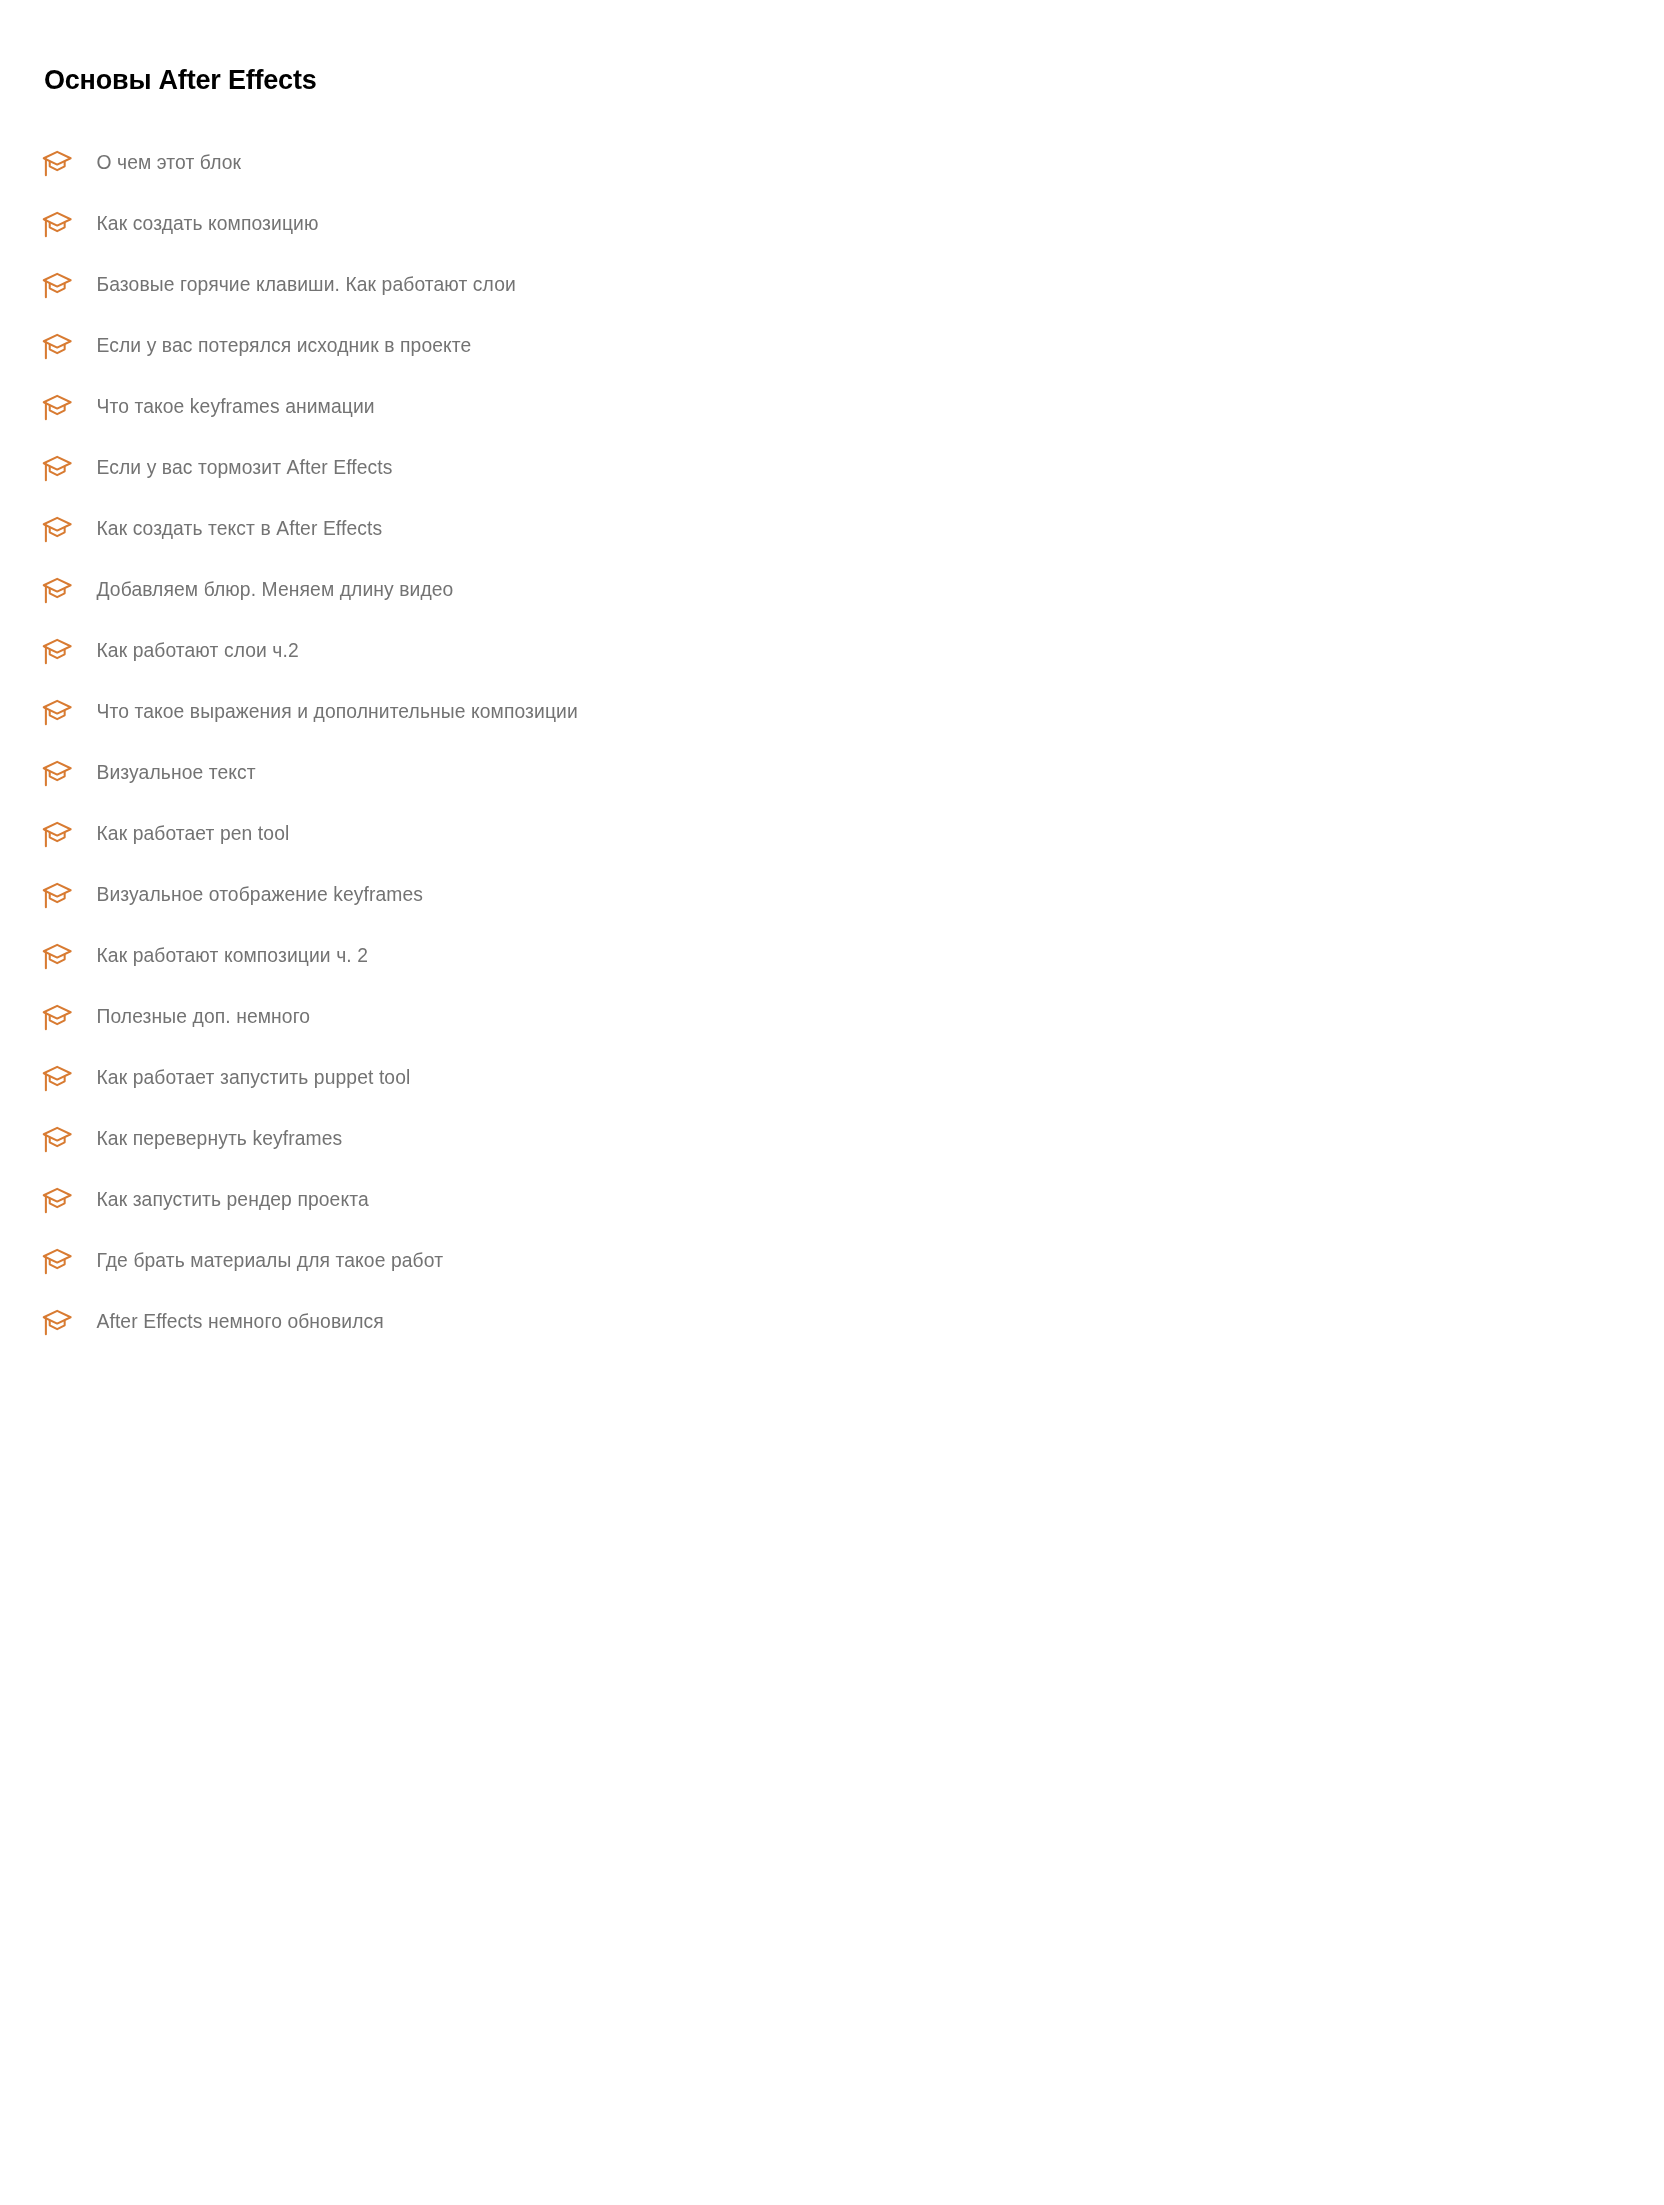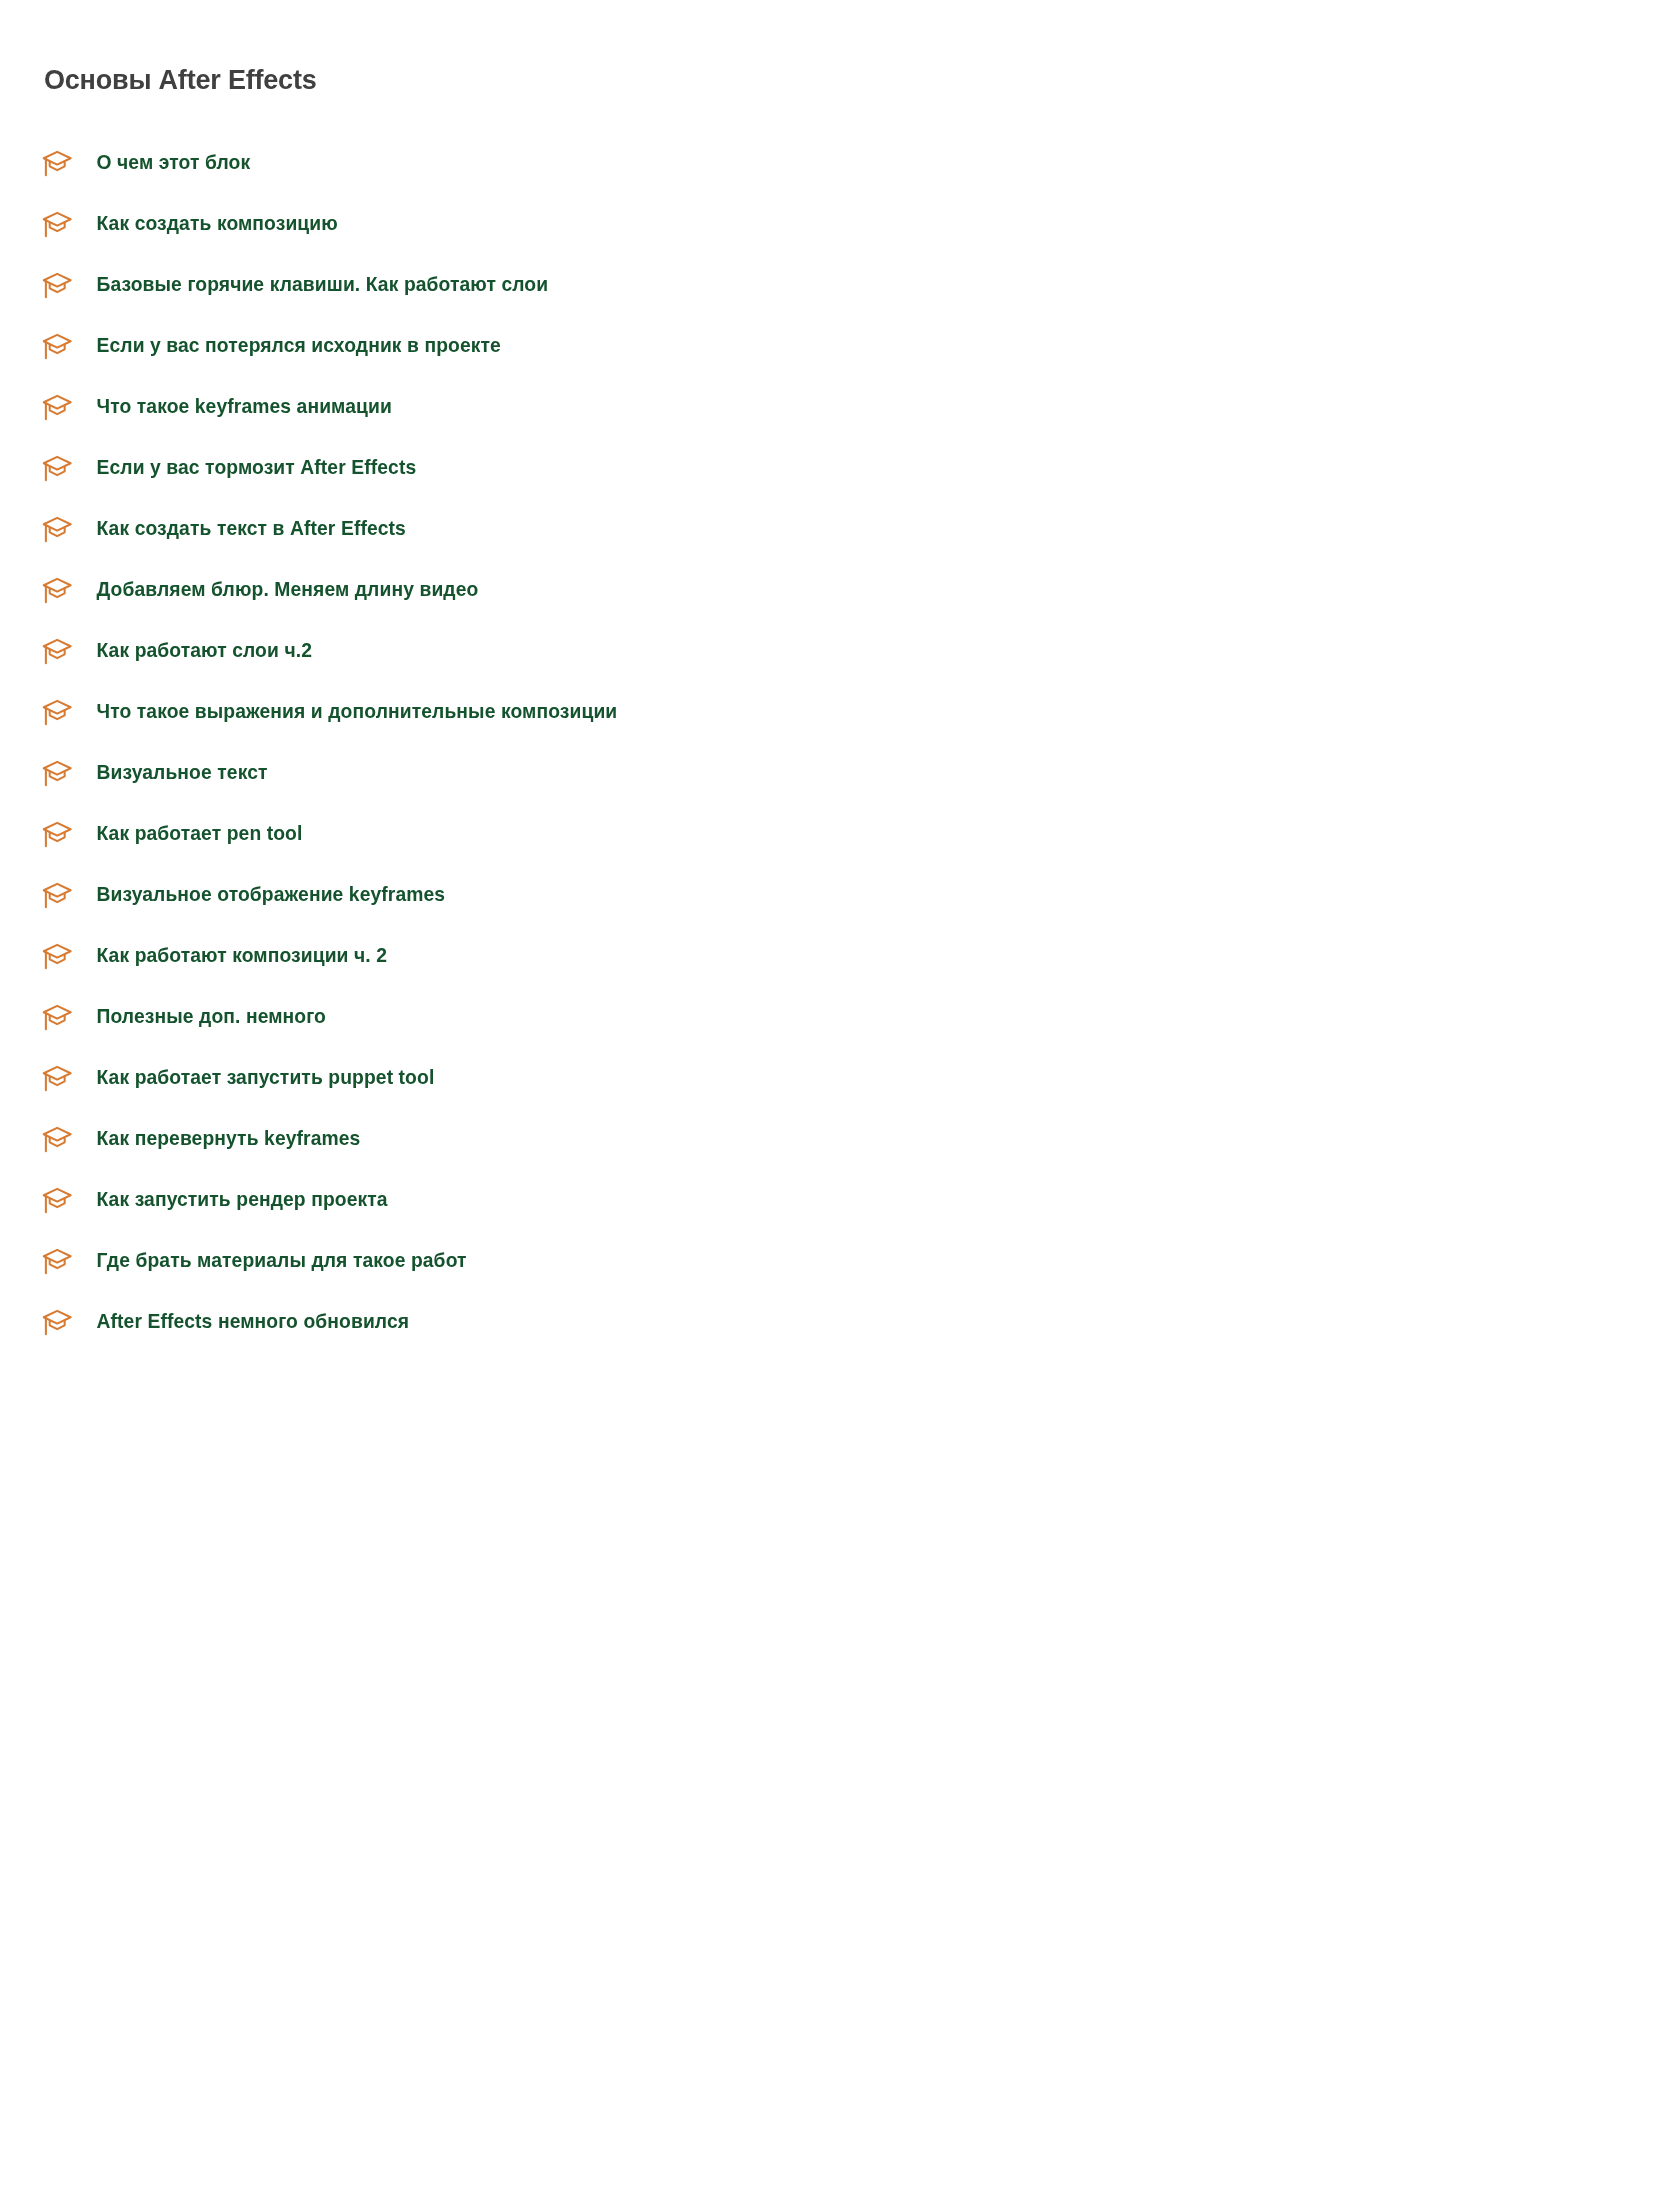--- a/index.html
+++ b/index.html
@@ -24,21 +24,21 @@
     box-sizing: border-box;
   }
 
   .page-title {
     position: absolute;
     left: 44px;
     top: 43px;
     font-size: 27px;
     font-weight: 700;
     letter-spacing: -0.2px;
-    color: #404040;
+    color: #000000;
     line-height: 38px;
     white-space: nowrap;
   }
 
   .lesson-list {
     position: absolute;
     left: 0;
     top: 132px;
     width: 1665px;
     list-style: none;
@@ -64,22 +64,22 @@
   }
 
   .lesson-icon svg {
     display: block;
     width: 32px;
     height: 28px;
   }
 
   .lesson-label {
     font-size: 19.3px;
-    font-weight: 700;
-    color: #14532d;
+    font-weight: 400;
+    color: #737373;
     letter-spacing: 0.1px;
     line-height: 26px;
     white-space: nowrap;
   }
 </style>
 </head>
 <body>
 
 <div class="page">
 

